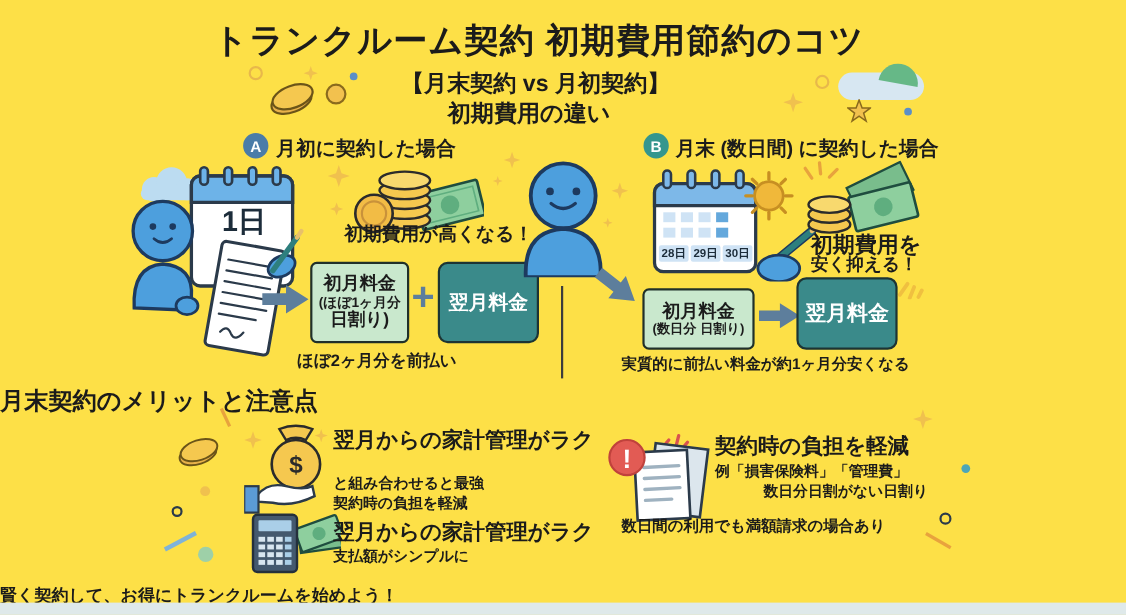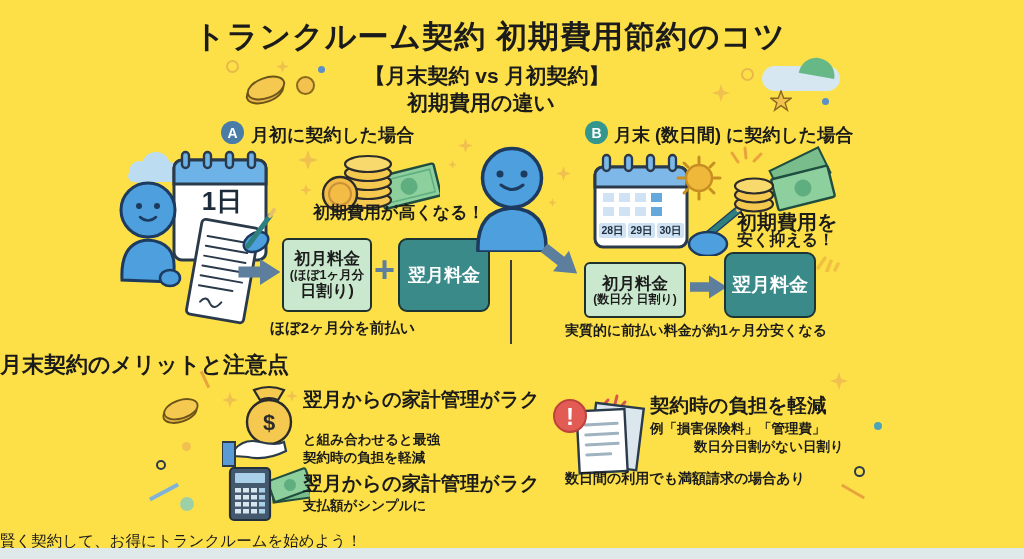--- a/index.html
+++ b/index.html
@@ -314,21 +314,21 @@
     <g>
       <circle cx="20" cy="26" r="16" fill="#e25b54" stroke="#c0423c" stroke-width="2"></circle>
       <text x="20" y="35" font-size="24" font-weight="bold" fill="#ffffff" text-anchor="middle">!</text>
     </g>
   </svg>
   <div class="abs merit-title" style="left:650px;top:392px;">契約時の負担を軽減</div>
   <div class="abs merit-line" style="left:650px;top:420px;">例「損害保険料」「管理費」</div>
   <div class="abs merit-line" style="left:650px;top:438px;margin-left:44px;">数日分日割がない日割り</div>
   <div class="abs ctr" style="left:565px;top:470px;width:310px;font-size:14px;font-weight:700;">数日間の利用でも満額請求の場合あり</div>
 
-  <div class="abs ctr" style="left:0;top:531px;width:1024px;font-size:15.5px;font-weight:400;">賢く契約して、お得にトランクルームを始めよう！</div>
+  <div class="abs ctr" style="left:0;top:531px;width:1024px;font-size:15.5px;font-weight:700;">賢く契約して、お得にトランクルームを始めよう！</div>
 
   <div class="abs ring" style="left:226px;top:60px;width:13px;height:13px;border:2.5px solid #e8b84b;"></div>
   <svg class="abs" style="left:243px;top:74px;" width="44" height="32" viewBox="0 0 44 32">
     <ellipse cx="22" cy="18" rx="19" ry="10" transform="rotate(-20 22 18)" fill="#e8b14a" stroke="#6b5418" stroke-width="2"></ellipse>
     <ellipse cx="23" cy="14" rx="19" ry="10" transform="rotate(-20 23 14)" fill="#f5c84f" stroke="#6b5418" stroke-width="2"></ellipse>
   </svg>
   <div class="abs dot" style="left:296px;top:76px;width:19px;height:19px;background:#f2c14e;border:2px solid #8a6a1d;"></div>
   <svg class="abs" style="left:276px;top:60px;" width="13" height="13" viewBox="0 0 20 20">
       <path class="spark" d="M10 0 L12.5 7.5 L20 10 L12.5 12.5 L10 20 L7.5 12.5 L0 10 L7.5 7.5 Z"></path>
     </svg>

